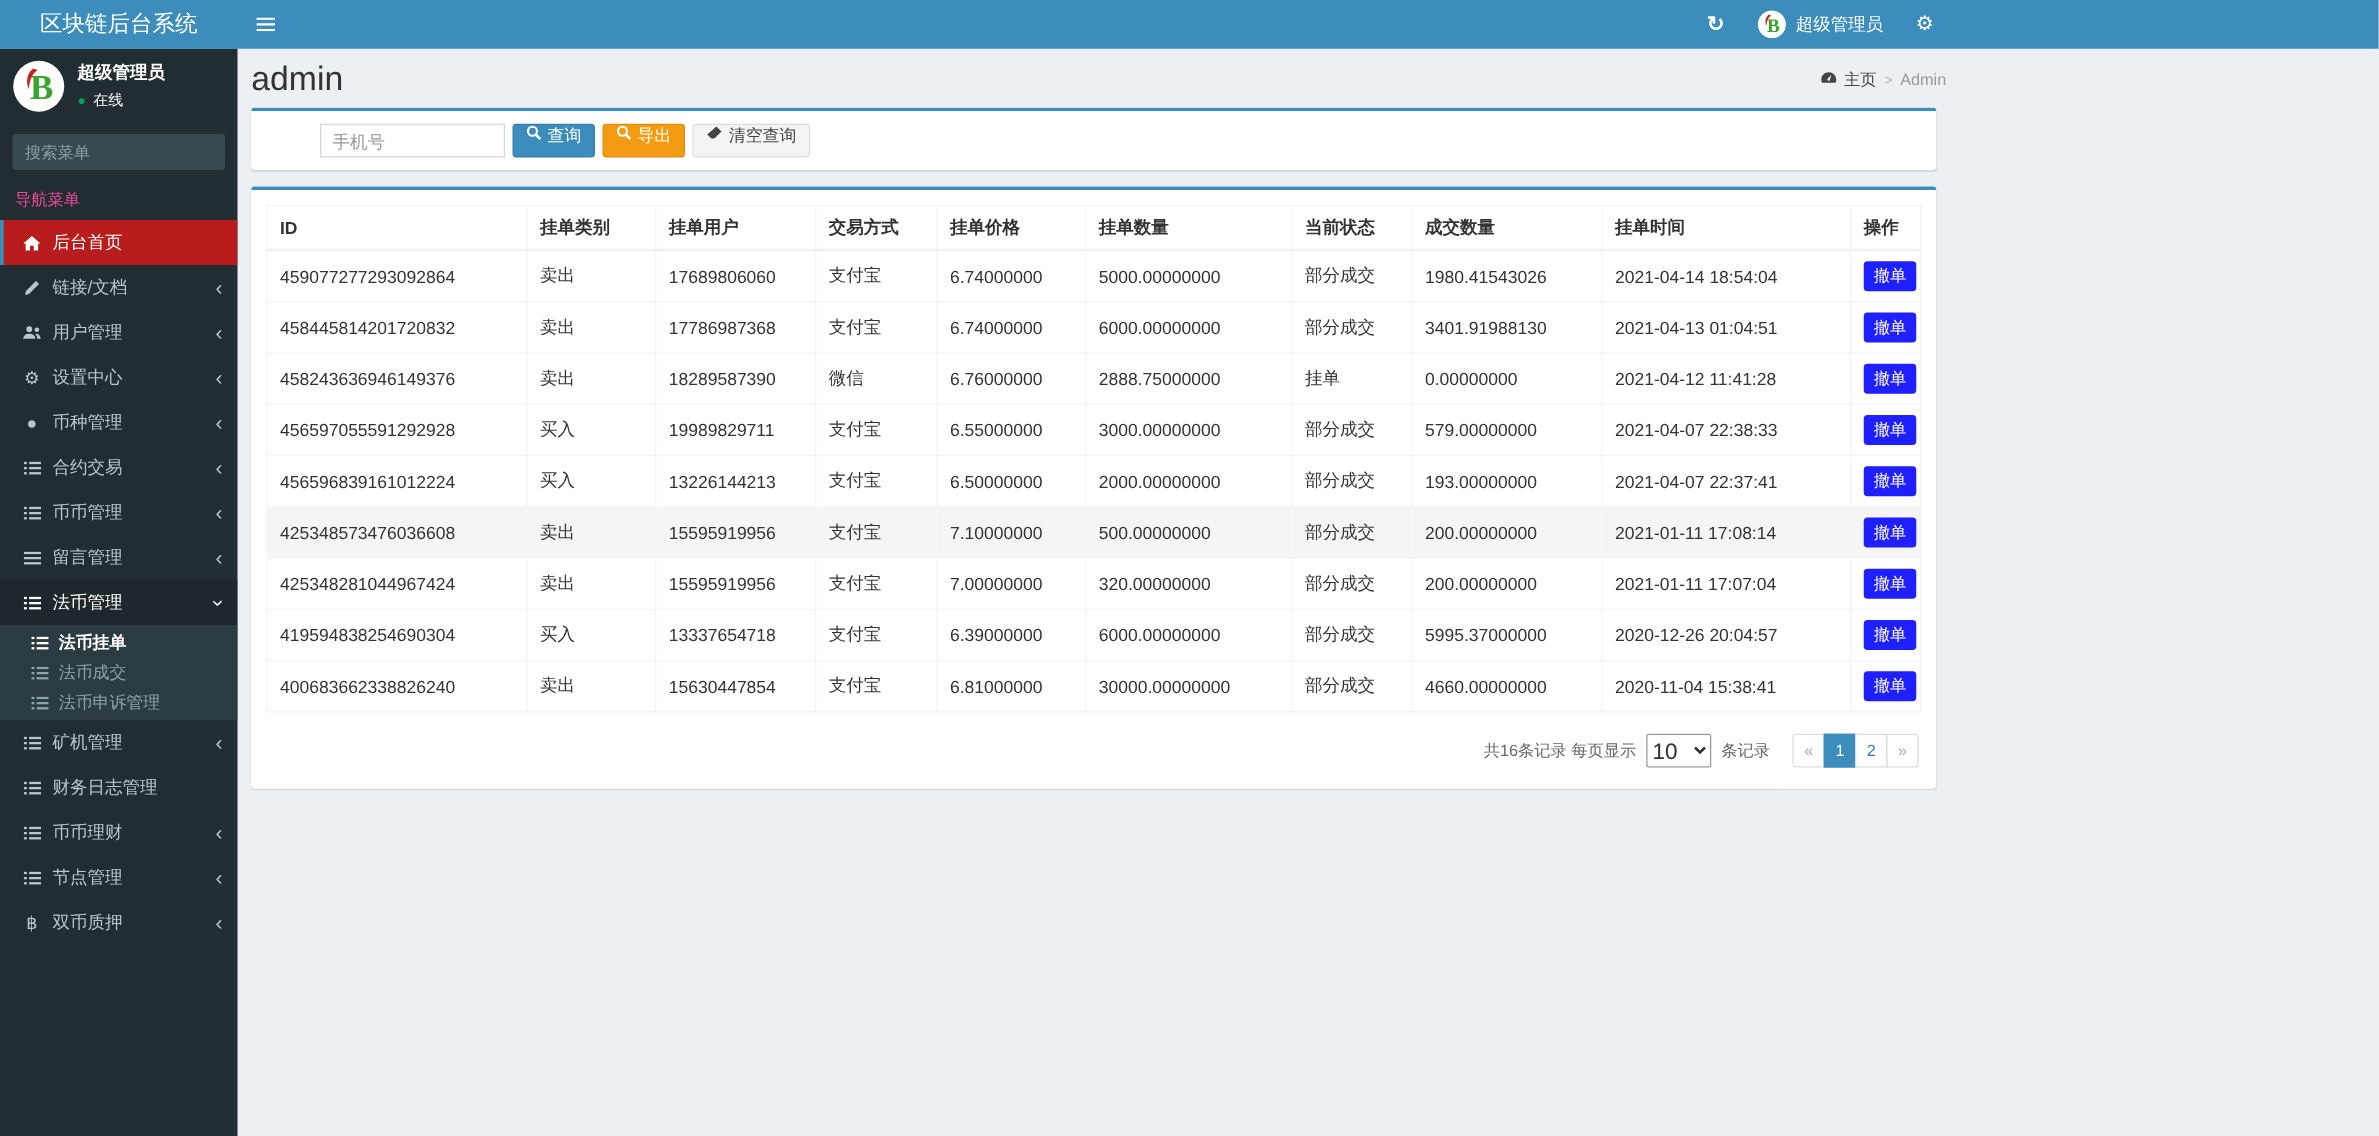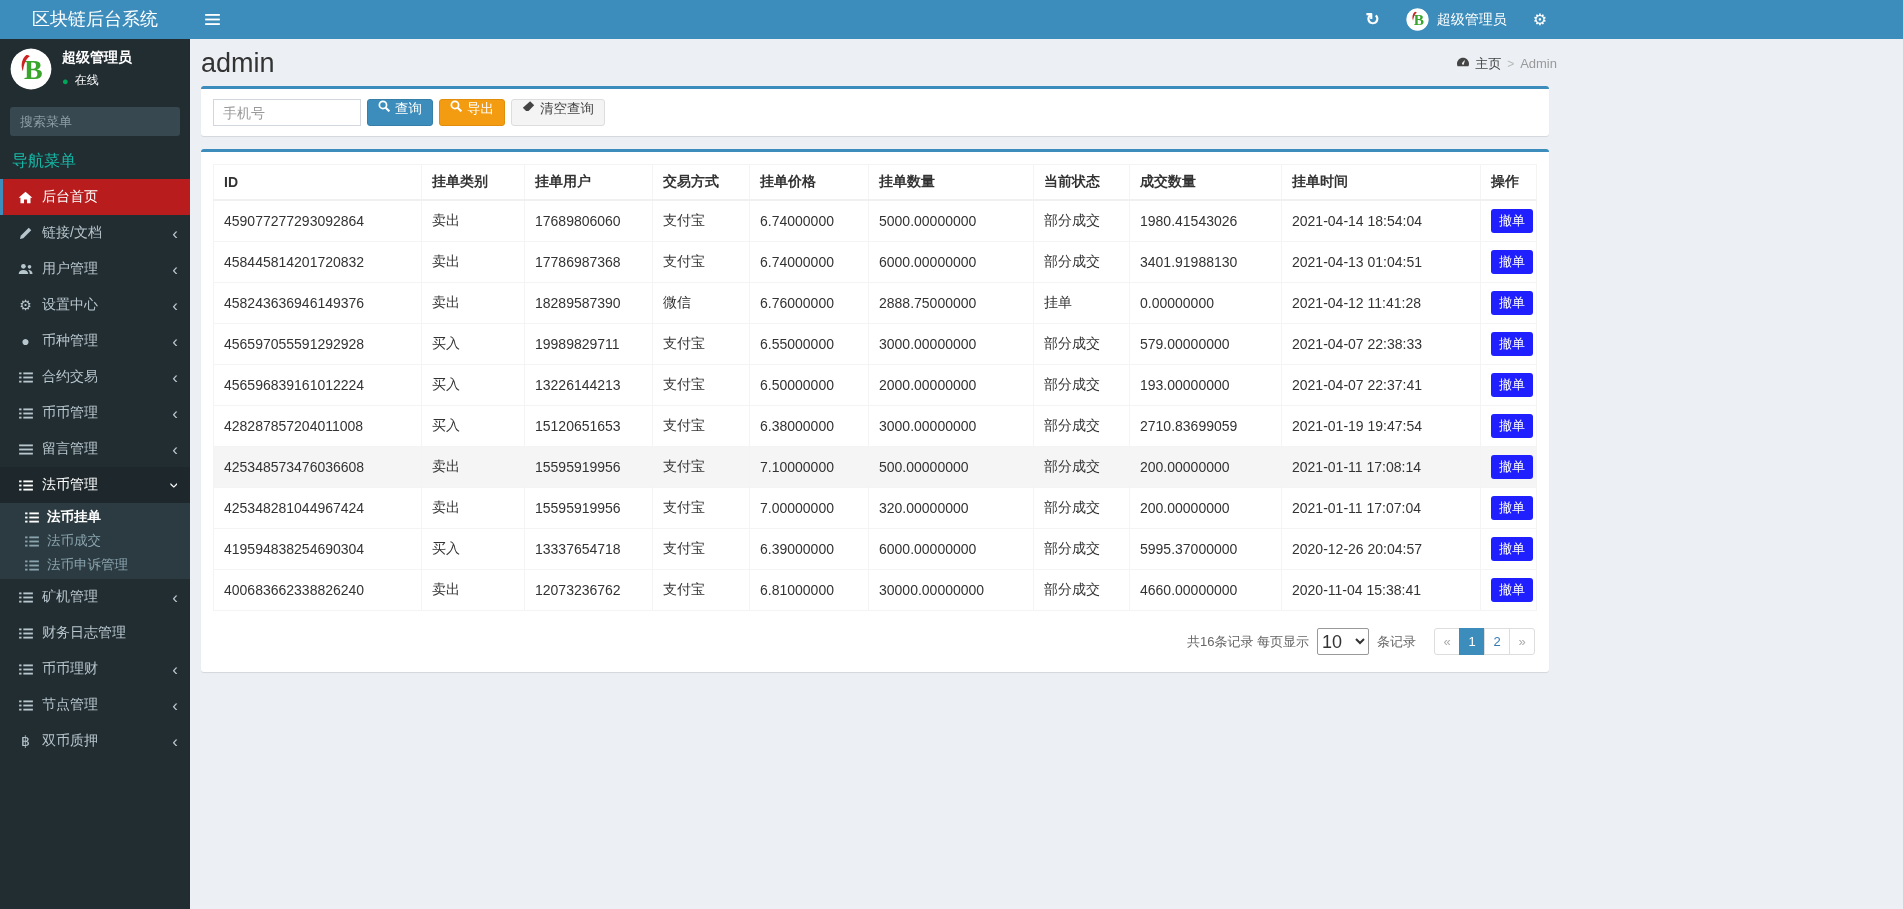--- a/index.html
+++ b/index.html
@@ -26,21 +26,21 @@
   .user-panel { display:flex; gap:10px; padding:9px 10px; align-items:center; }
   .avatar-lg { width:42px; height:42px; border-radius:50%; overflow:hidden; flex:none; }
   .user-panel .name { color:#fff; font-size:14px; font-weight:bold; margin-bottom:5px; }
   .user-status { color:#fff; font-size:12px; display:flex; align-items:center; gap:6px; }
   .status-dot { color:#00a65a; font-size:11px; }
 
   .sidebar-search { margin:8px 10px 2px; display:flex; background:#374850; border-radius:3px; }
   .sidebar-search input { flex:1; background:transparent; border:none; outline:none; color:#ccc; font-size:13px; padding:7px 0 7px 10px; font-family:inherit; }
   .sidebar-search input::placeholder { color:#8f9ea6; }
 
-  .nav-header { color:#14b8a6; font-size:16px; padding:13px 12px 7px; }
+  .nav-header { color:#ec4899; font-size:13px; padding:13px 12px 7px; }
   .sidebar-menu { list-style:none; }
   .menu-item { height:36px; display:flex; align-items:center; padding:0 10px 0 12px; color:#b8c7ce; font-size:14px; cursor:pointer; border-left:3px solid transparent; }
   .menu-item .mi-icon { width:21px; margin-right:6px; text-align:center; font-size:14px; line-height:1; flex:none; display:inline-flex; justify-content:center; }
   .menu-item .label { white-space:nowrap; }
   .chevron { margin-left:auto; font-size:17px; line-height:1; color:#b8c7ce; padding-right:2px; }
   .chevron.down { transform:rotate(-90deg); padding-right:0; margin-right:4px; }
   .menu-item.active { background:#b91c1c; color:#fff; border-left-color:#3c8dbc; }
   .menu-item.open { background:#1e282c; color:#fff; }
   .menu-item.open .chevron { color:#fff; }
   .submenu { list-style:none; background:#2c3b41; padding:2px 0; }
@@ -51,21 +51,21 @@
   
   .content-header { display:flex; justify-content:space-between; align-items:center; padding:9px 347px 7px 11px; }
   .page-title { font-size:27px; font-weight:400; color:#333; }
   .breadcrumb { font-size:13px; color:#444; display:flex; align-items:center; gap:6px; }
   .breadcrumb .home-link { color:#444; cursor:pointer; display:flex; align-items:center; gap:5px; }
   .breadcrumb .sep { color:#b7b7b7; font-size:12px; }
   .breadcrumb .current { color:#999; }
 
   
   .box { background:#fff; border-top:3px solid #3c8dbc; border-radius:3px; box-shadow:0 1px 1px rgba(0,0,0,.1); margin:0 355px 13px 11px; }
-  .filter-body { padding:10px 12px; display:flex; align-items:center; gap:6px; }
+  .filter-body { padding:10px 12px; display:flex; align-items:center; gap:6px;margin-left:43px; }
   .filter-input { width:148px; height:27px; border:1px solid #d2d6de; padding:0 9px; font-size:14px; color:#555; outline:none; font-family:inherit; }
   .filter-input::placeholder { color:#999; }
   .btn { height:27px; padding:0 10px; font-size:13.5px; border-radius:3px; border:1px solid transparent; display:inline-flex; gap:5px; cursor:pointer; font-family:inherit; }
   .btn-primary { background:#3c8dbc; border-color:#367fa9; color:#fff; }
   .btn-warning { background:#f39c12; border-color:#e08e0b; color:#fff; }
   .btn-default { background:#f4f4f4; border-color:#ddd; color:#444; }
 
   
   .table-body { padding:12px; }
   table { width:100%; border-collapse:collapse; border:1px solid #f4f4f4; table-layout:fixed; }
@@ -463,32 +463,20 @@
                 <td>买入</td>
                 <td>13226144213</td>
                 <td>支付宝</td>
                 <td>6.50000000</td>
                 <td>2000.00000000</td>
                 <td>部分成交</td>
                 <td>193.00000000</td>
                 <td>2021-04-07 22:37:41</td>
                 <td><button class="action-btn">撤单</button></td>
               </tr>
-              <tr>
-                <td>428287857204011008</td>
-                <td>买入</td>
-                <td>15120651653</td>
-                <td>支付宝</td>
-                <td>6.38000000</td>
-                <td>3000.00000000</td>
-                <td>部分成交</td>
-                <td>2710.83699059</td>
-                <td>2021-01-19 19:47:54</td>
-                <td><button class="action-btn">撤单</button></td>
-              </tr>
               <tr class="hover">
                 <td>425348573476036608</td>
                 <td>卖出</td>
                 <td>15595919956</td>
                 <td>支付宝</td>
                 <td>7.10000000</td>
                 <td>500.00000000</td>
                 <td>部分成交</td>
                 <td>200.00000000</td>
                 <td>2021-01-11 17:08:14</td>
@@ -514,21 +502,21 @@
                 <td>6.39000000</td>
                 <td>6000.00000000</td>
                 <td>部分成交</td>
                 <td>5995.37000000</td>
                 <td>2020-12-26 20:04:57</td>
                 <td><button class="action-btn">撤单</button></td>
               </tr>
               <tr>
                 <td>400683662338826240</td>
                 <td>卖出</td>
-                <td>12073236762</td>
+                <td>15630447854</td>
                 <td>支付宝</td>
                 <td>6.81000000</td>
                 <td>30000.00000000</td>
                 <td>部分成交</td>
                 <td>4660.00000000</td>
                 <td>2020-11-04 15:38:41</td>
                 <td><button class="action-btn">撤单</button></td>
               </tr>
             </tbody>
         </table>

